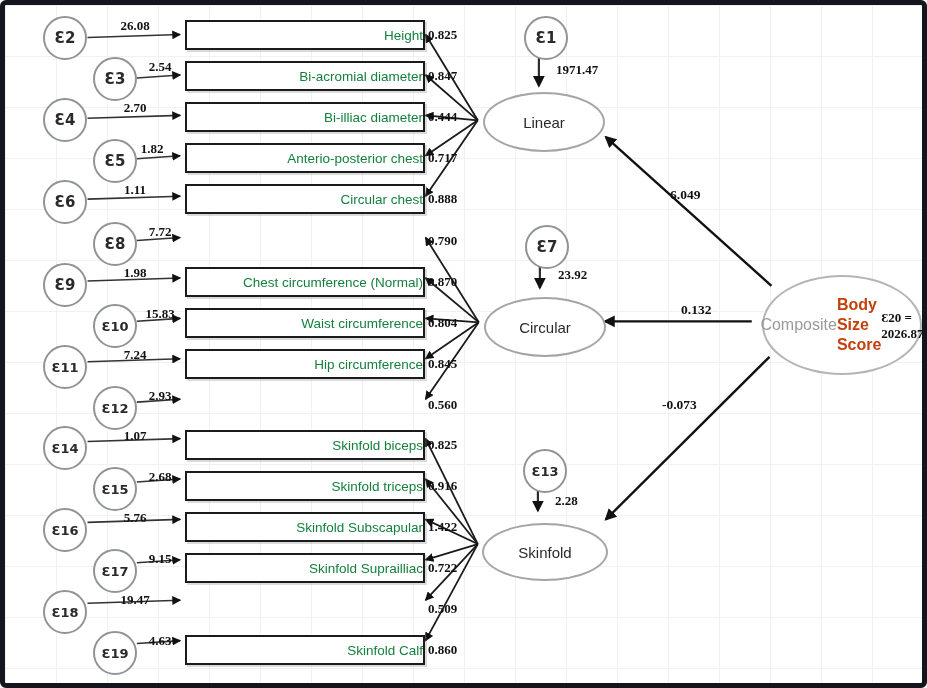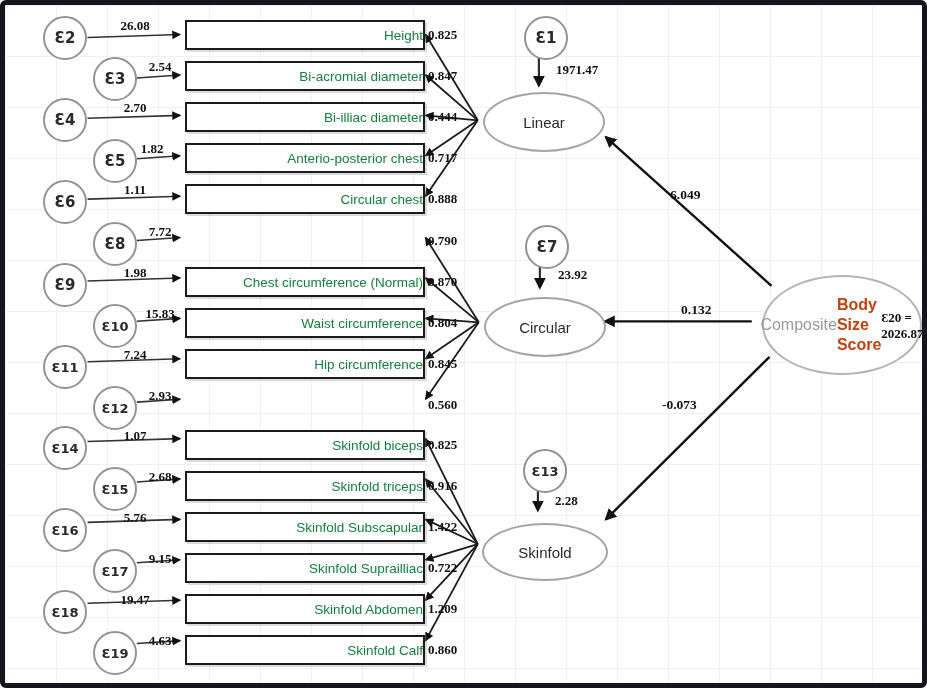--- a/index.html
+++ b/index.html
@@ -225,24 +225,21 @@
 
   <div class="eps small-font" style="left:88px;top:544px">Ɛ17</div>
   <div class="evar" style="left:130px;top:546px">9.15</div>
   <div class="box" style="top:548px">
       <span>Skinfold Suprailliac</span>
     </div>
   <div class="load" style="top:555px">0.722</div>
 
   <div class="eps small-font" style="left:38px;top:585px">Ɛ18</div>
   <div class="evar" style="left:105px;top:587px">19.47</div>
-  <div class="box" style="top:589px">
-      <span>Skinfold Abdomen</span>
-    </div>
-  <div class="load" style="top:596px">1.209</div>
+  <div class="load" style="top:596px">0.509</div>
 
   <div class="eps small-font" style="left:88px;top:626px">Ɛ19</div>
   <div class="evar" style="left:130px;top:628px">4.63</div>
   <div class="box" style="top:630px">
       <span>Skinfold Calf</span>
     </div>
   <div class="load" style="top:637px">0.860</div>
 
   <div class="eps" style="left:519px;top:11px">Ɛ1</div>
   <div class="fvar" style="left:551px;top:57px">1971.47</div>

